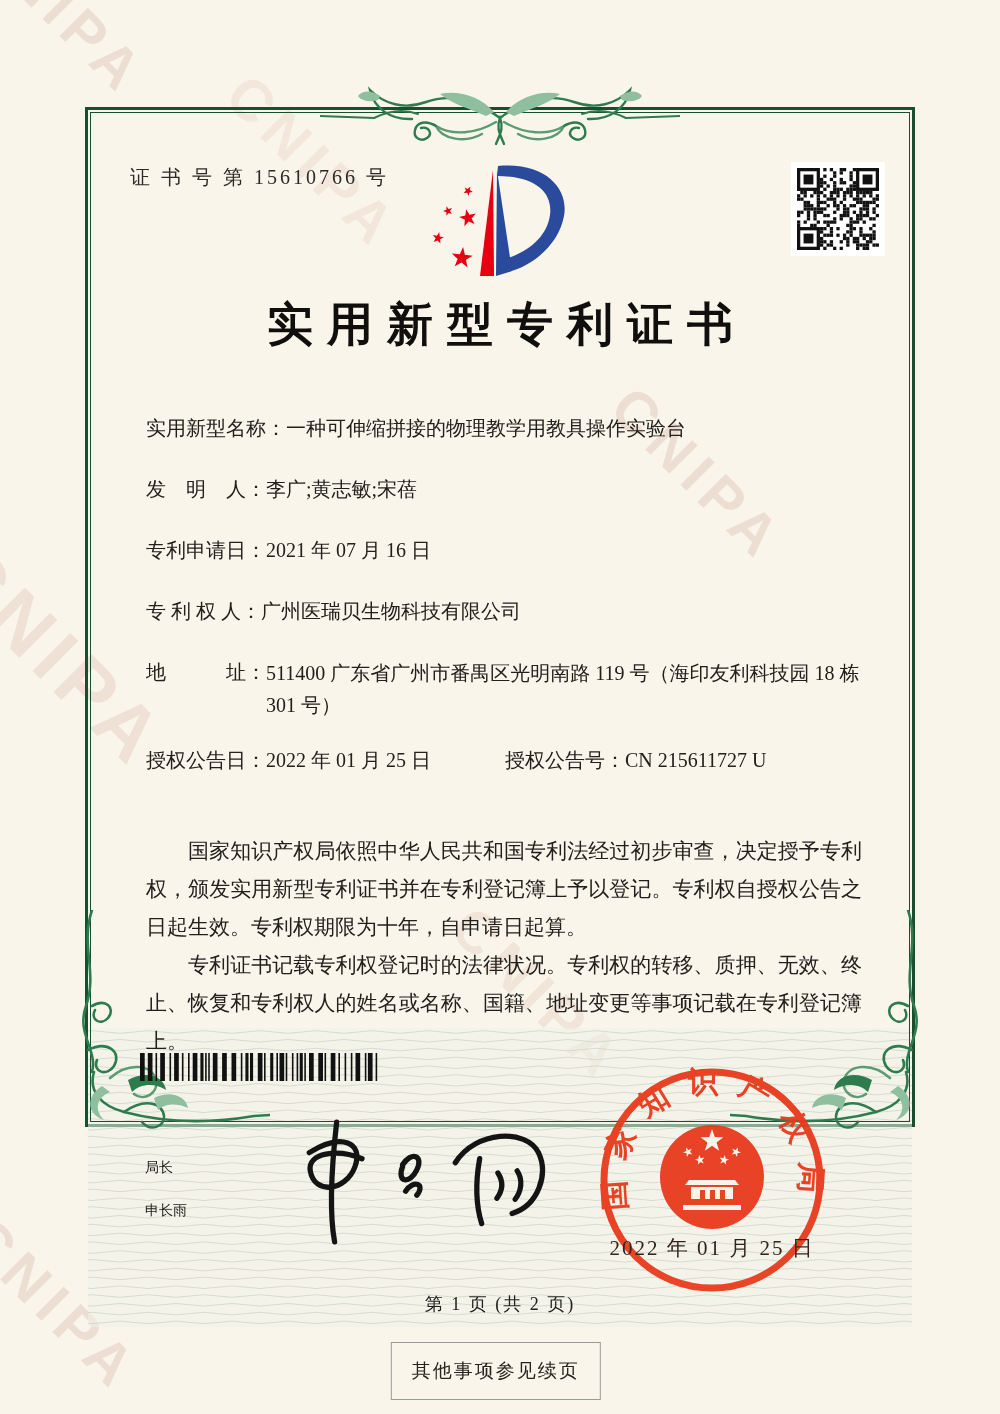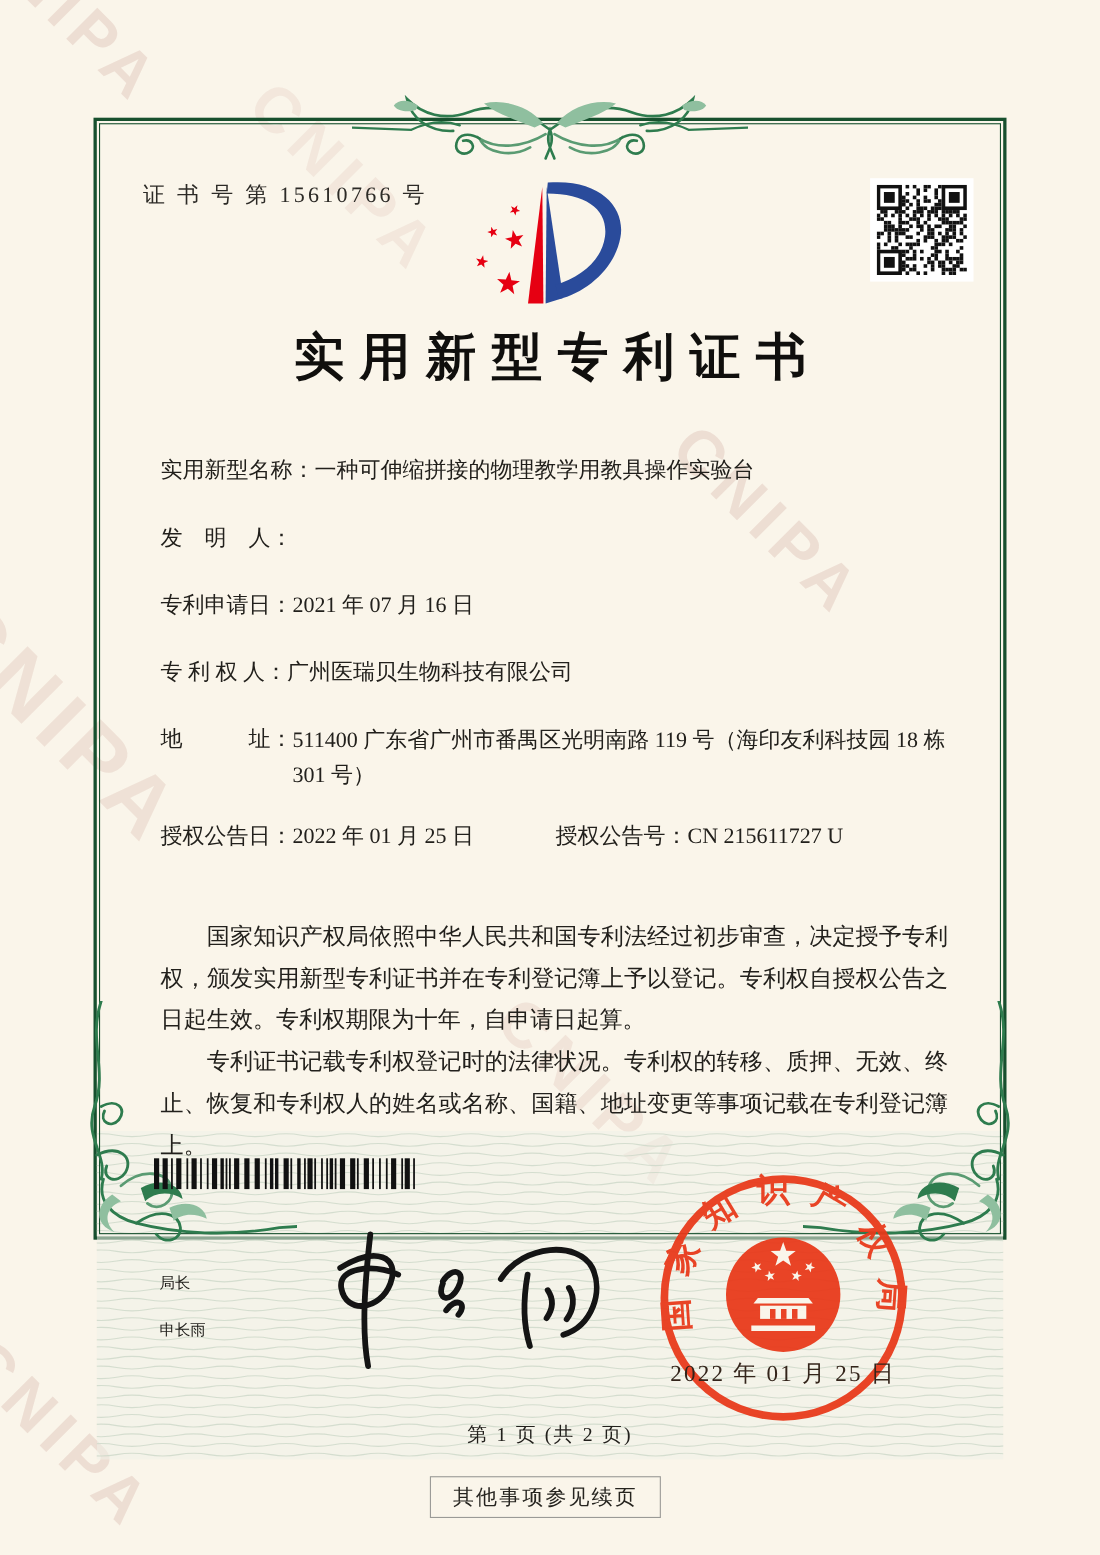--- a/index.html
+++ b/index.html
@@ -71,21 +71,21 @@
   .waves { position:absolute; left:0; top:918px; z-index:0; }
   .barcode { position:absolute; left:52px; top:942px; z-index:3; }
   .signature-img { position:absolute; left:150px; top:998px; z-index:3; }
   .officer { position:absolute; left:57px; top:1036px; font-size:14px; line-height:43px; z-index:3; }
   .seal { position:absolute; left:509px; top:955px; width:230px; height:230px; z-index:4; }
   .page-info { position:absolute; top:1182px; left:0; width:100%; text-align:center;
                font-size:18px; letter-spacing:2px; z-index:3; }
 
   .continuation {
     position:absolute; top:1342px; left:50%; transform:translateX(-52%);
-    border:1px solid #9a9a96; padding:5px 20px; font-size:19px; letter-spacing:2px; z-index:2;
+    border:1px solid #9a9a96; padding:15px 20px; font-size:19px; letter-spacing:2px; z-index:2;
     color:#26241f;
   }
 </style>
 </head>
 <body>
 
 <div class="page">
 
   <span class="wm w1">CNIPA</span>
   <span class="wm w2">CNIPA</span>
@@ -438,20 +438,21 @@
 
     <h1 class="doc-title">实用新型专利证书</h1>
 
     <div class="fields">
       <div class="row">
         <span class="lab">实用新型名称：</span>
         <span class="val">一种可伸缩拼接的物理教学用教具操作实验台</span>
       </div>
       <div class="row">
         <span class="lab">发　明　人：</span>
+        <span class="val">李广;黄志敏;宋蓓</span>
       </div>
       <div class="row">
         <span class="lab">专利申请日：</span>
         <span class="val">2021 年 07 月 16 日</span>
       </div>
       <div class="row">
         <span class="lab">专 利 权 人：</span>
         <span class="val">广州医瑞贝生物科技有限公司</span>
       </div>
       <div class="row addr">

